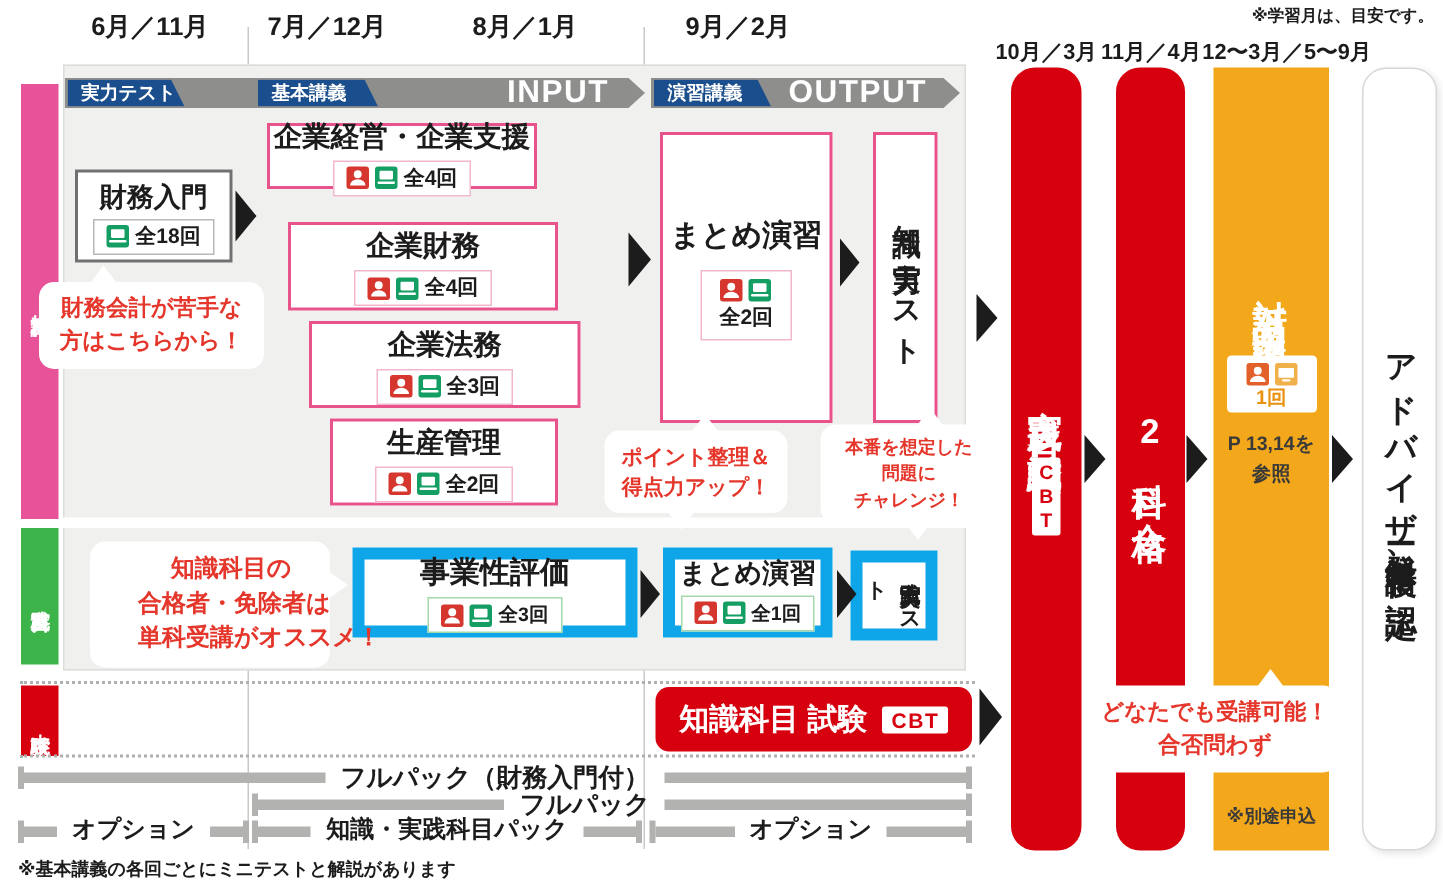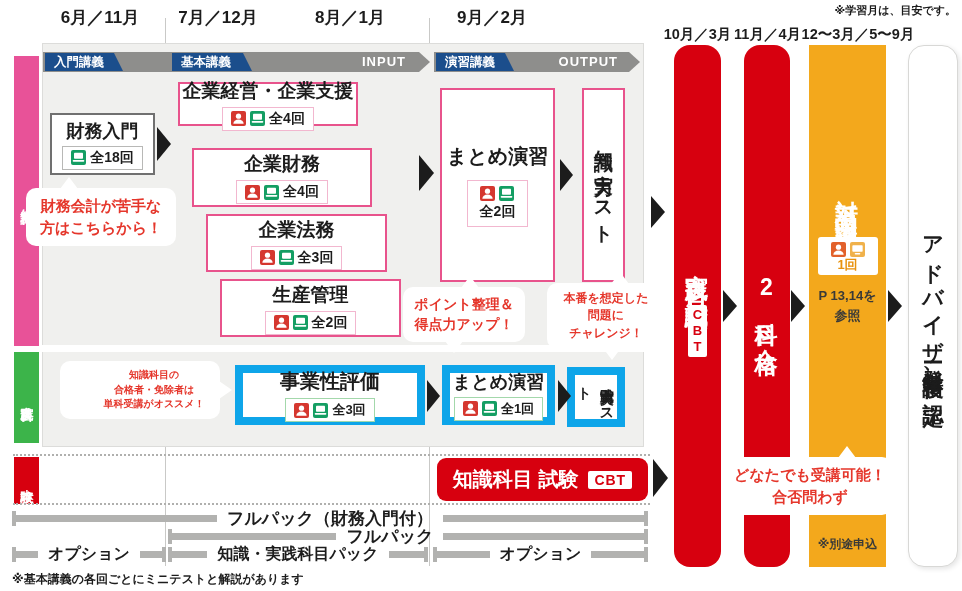--- a/index.html
+++ b/index.html
@@ -21,21 +21,21 @@
   
   .panel{position:absolute;left:42px;top:43px;width:602px;height:404px;background:#f0f0ee;border:1px solid #dcdcda;}
   .panel-gap{position:absolute;left:42px;top:345px;width:602px;height:7px;background:#fff;}
 
   
   .rowlabel{position:absolute;left:14px;width:25px;color:#fff;font-size:13px;font-weight:bold;display:flex;align-items:center;justify-content:center;letter-spacing:1px;}
 
   
   .pbar{position:absolute;top:52px;height:20px;background:#8e8e8c;clip-path:polygon(0 0,calc(100% - 11px) 0,100% 50%,calc(100% - 11px) 100%,0 100%);}
   .ptab{position:absolute;top:1px;height:18px;background:#1b4e8c;color:#fff;font-size:12.5px;font-weight:bold;display:flex;align-items:center;padding-left:9px;clip-path:polygon(0 0,calc(100% - 9px) 0,100% 100%,0 100%);}
-  .pio{position:absolute;top:0;height:34px;line-height:20px;color:#fff;font-weight:bold;font-size:13px;letter-spacing:1px;}
+  .pio{position:absolute;top:0;height:34px;line-height:20px;color:#fff;font-weight:bold;font-size:21px;letter-spacing:1px;}
 
   
   .course{position:absolute;background:#fff;display:flex;flex-direction:column;align-items:center;justify-content:center;gap:3px;}
   .course .title{font-size:19px;font-weight:bold;white-space:nowrap;}
   .course.pink{border:2px solid #e8538c;}
   .course.green{border:8px solid #0ea5e9;}
   .course.gray{border:2px solid #707070;}
   .sub{display:flex;align-items:center;justify-content:center;gap:4px;border:1px solid #f2b7cf;background:#fff;font-weight:bold;font-size:14px;padding:2px 8px;white-space:nowrap;}
   .gray .sub{border-color:#b8b8b6;}
   .green .sub{border-color:#a3d8ab;font-size:13px;}
@@ -104,21 +104,21 @@
   <div class="month small" style="left:799px;width:118px;">12〜3月／5〜9月</div>
 
   <div class="panel"></div>
   <div class="panel-gap"></div>
 
   <div class="rowlabel v" style="top:56px;height:290px;background:#e85298;">知識科目</div>
   <div class="rowlabel v" style="top:352px;height:91px;background:#3cb44a;">実践科目</div>
   <div class="rowlabel v" style="top:457px;height:47px;background:#d7000f;">本試験</div>
 
   <div class="pbar" style="left:43px;width:387px;">
-    <div class="ptab" style="left:2px;width:78px;">入門講義</div>
+    <div class="ptab" style="left:2px;width:78px;">実力テスト</div>
     <div class="ptab" style="left:129px;width:80px;">基本講義</div>
     <div class="pio" style="right:24px;">INPUT</div>
   </div>
 
   <div class="pbar" style="left:434px;width:206px;">
     <div class="ptab" style="left:2px;width:78px;">演習講義</div>
     <div class="pio" style="right:22px;">OUTPUT</div>
   </div>
 
   <div class="course gray" style="left:50px;top:113px;width:105px;height:62px;">
@@ -184,21 +184,21 @@
       <span class="ic grn">
           <svg viewBox="0 0 16 16">
             <rect x="3.2" y="3" width="9.6" height="6.2" rx="0.8" fill="#fff"></rect>
             <rect x="1.8" y="10.6" width="12.4" height="1.8" rx="0.9" fill="#fff"></rect>
           </svg>
         </span>
       <span>全3回</span>
     </div>
   </div>
 
-  <div class="course pink" style="left:220px;top:279px;width:181px;height:58px;">
+  <div class="course pink" style="left:220px;top:279px;width:152px;height:58px;">
     <div class="title">生産管理</div>
     <div class="sub">
       <span class="ic red">
           <svg viewBox="0 0 16 16">
             <circle cx="8" cy="5.5" r="2.8" fill="#fff"></circle>
             <path d="M2.5 13.5a5.5 4.5 0 0 1 11 0z" fill="#fff"></path>
           </svg>
         </span>
       <span class="ic grn">
           <svg viewBox="0 0 16 16">
@@ -298,21 +298,21 @@
   </div>
 
   <div class="bubble" style="left:535px;top:283px;width:118px;font-size:12px;margin-left:12px;">
     <div class="tail up" style="left:64px;"></div>
     <div class="tail down" style="left:56px;"></div>
     <div class="bl">本番を想定した</div>
     <div class="bl">問題に</div>
     <div class="bl">チャレンジ！</div>
   </div>
 
-  <div class="bubble" style="left:60px;top:361px;width:160px;font-size:10px;padding-left:32px;">
+  <div class="bubble" style="left:60px;top:361px;width:160px;font-size:16px;padding-left:32px;">
     <div class="tail right" style="top:20px;"></div>
     <div class="bl">知識科目の</div>
     <div class="bl">合格者・免除者は</div>
     <div class="bl">単科受講がオススメ！</div>
   </div>
 
   <div class="bubble" style="left:728px;top:457px;width:164px;font-size:15px;">
     <div class="tail up" style="left:110px;"></div>
     <div class="bl">どなたでも受講可能！</div>
     <div class="bl">合否問わず</div>

